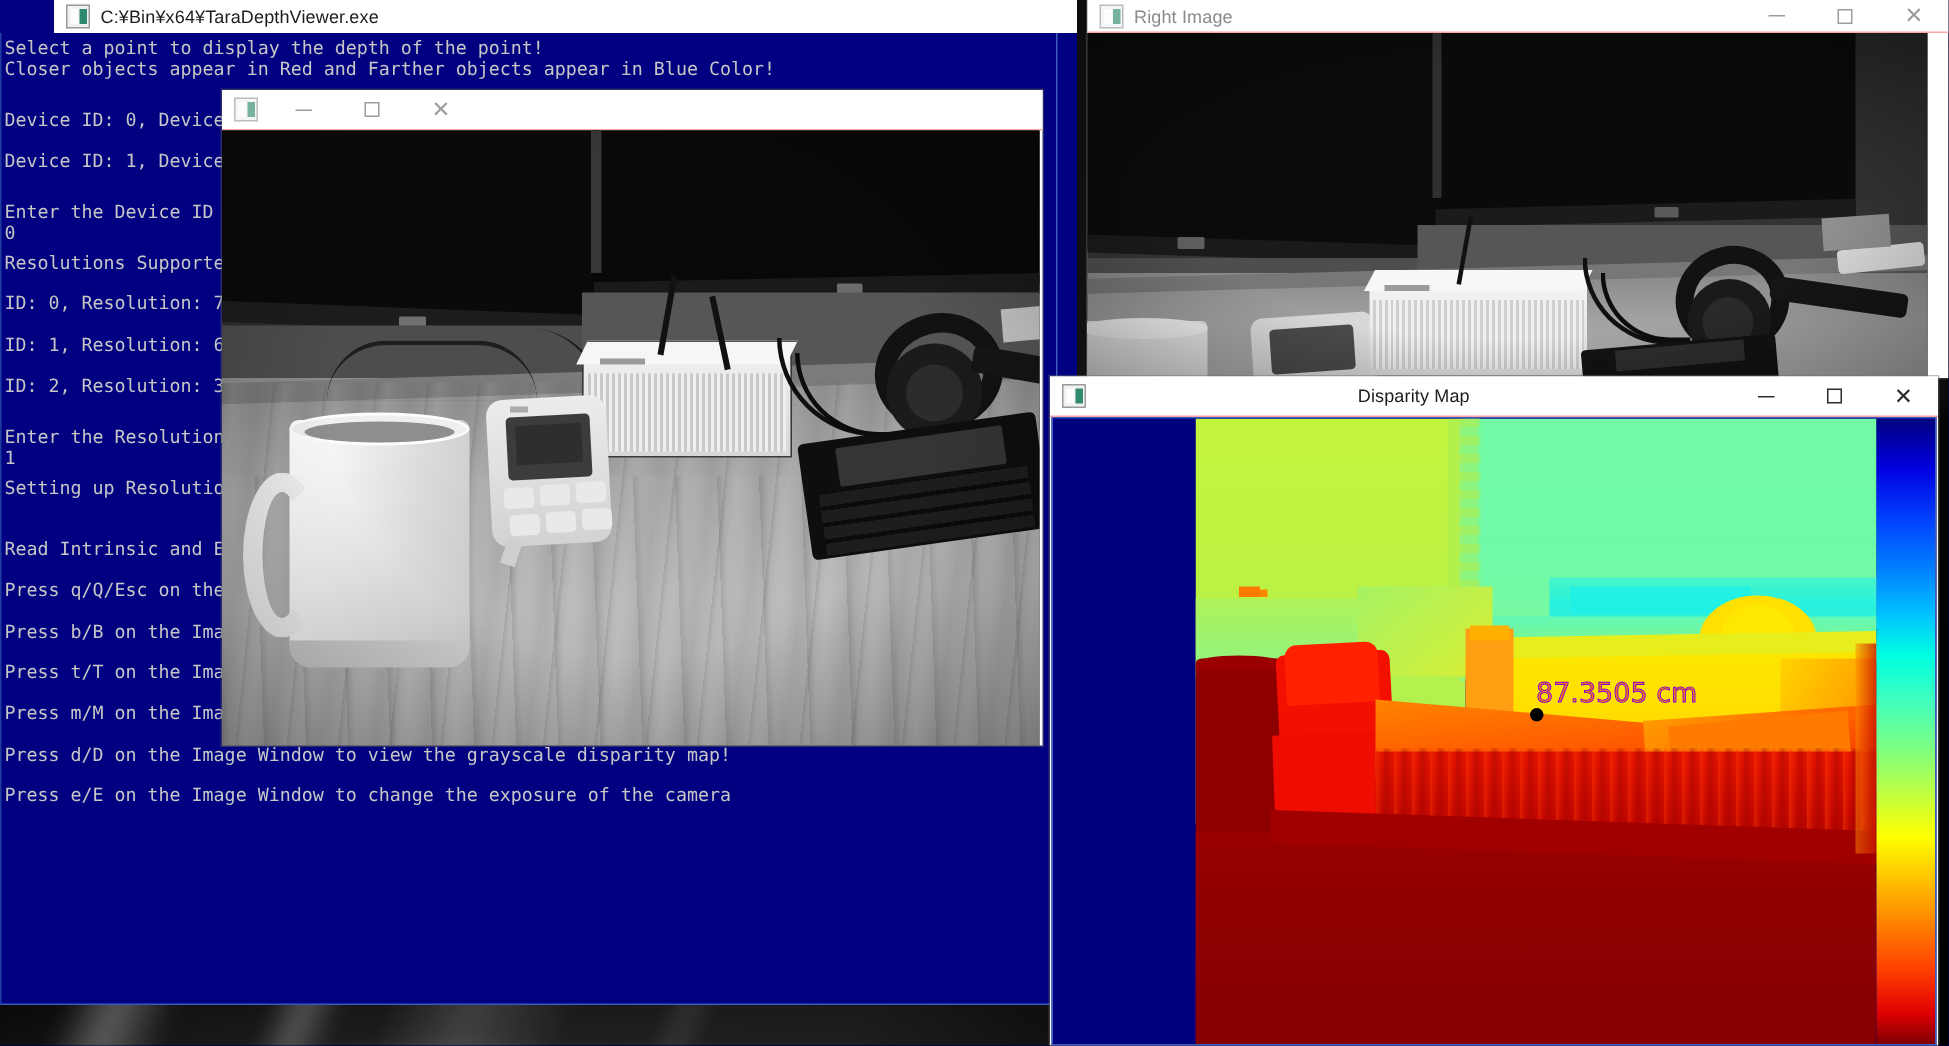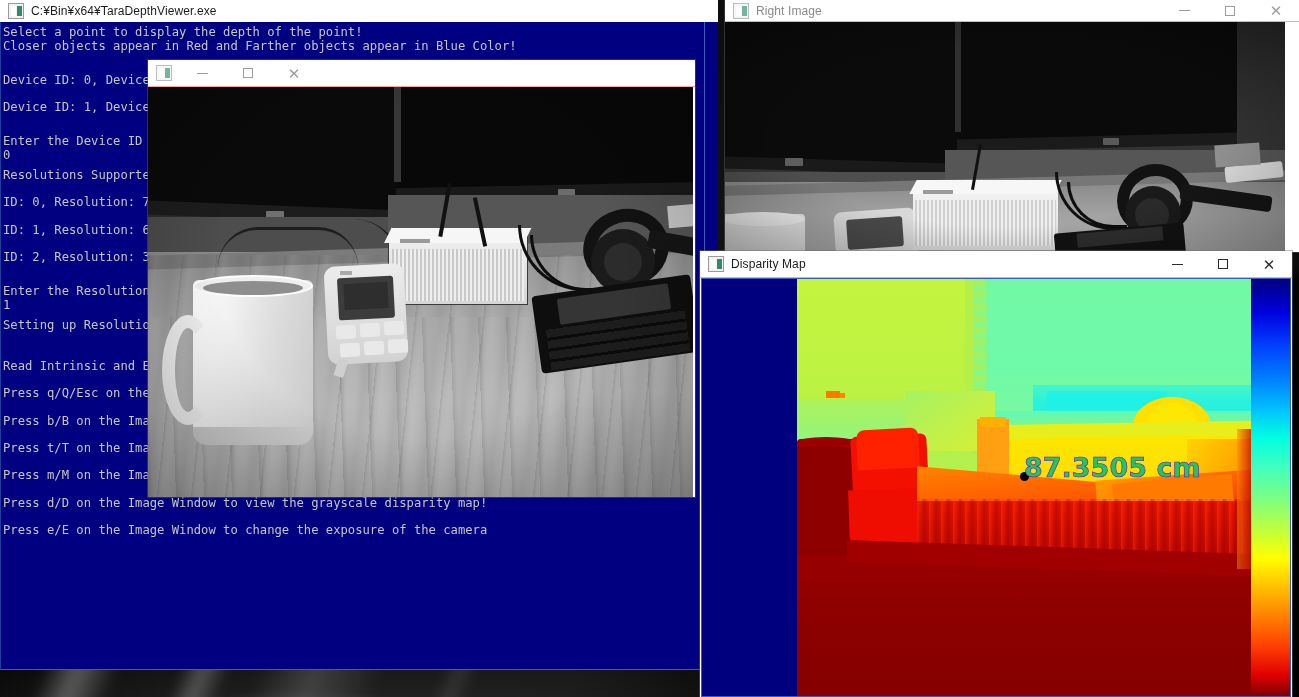--- a/index.html
+++ b/index.html
@@ -59,21 +59,21 @@
   .titlebar.inactive .tb-btn { color: #9d9d9d; }
   .tb-btn.min-btn span { display: block; width: 11px; height: 1px; background: currentColor; }
   .tb-btn.max-btn span { display: block; width: 10px; height: 10px; border: 1px solid currentColor; }
   .tb-btn.close-btn span { font-size: 15px; font-family: "Liberation Sans", sans-serif; }
 
   
   #console-window {
     left: 0px; top: 0px; width: 718px; height: 670px;
     background: #000080;
   }
-  #console-window .titlebar { background: #fff; border-bottom: none; }
+  #console-window .titlebar { background: #fff; border-bottom: none; margin-left: 36px; }
   #console-window .titlebar .tb-title { font-size: 12px; color: #1c1c1c; }
   #console-body {
     position: absolute; left: 0; top: 22px; width: 705px; height: 648px;
     background: #000080;
     border-left: 1px solid #1f3da0;
     border-right: 1px solid #3b5bbd;
     border-bottom: 1px solid #3b5bbd;
     overflow: hidden;
     padding: 4px 0 0 2px;
   }
@@ -106,20 +106,21 @@
   }
   #left-image-canvas {
     position: absolute; left: 0px; top: 27px; width: 545px; height: 410px;
     overflow: hidden; background: #111;
   }
 
   
   #disparity-window {
     left: 700px; top: 251px; width: 592px; height: 446px;
     box-shadow: 0 0 0 1px rgba(110,110,110,0.45);
+    text-align: center;
   }
   #disparity-window .titlebar { height: 27px; }
   #disparity-canvas {
     position: absolute; left: 1px; top: 27px; width: 590px; height: 419px;
     overflow: hidden; background: #00007f;
     border: 1px solid #3b5bbd;
   }
 
   
   .scene { position: absolute; inset: 0; }
@@ -139,23 +140,23 @@
     background: linear-gradient(to bottom,
        #00007f 0%, #0000e0 8%, #0040ff 16%, #0080ff 24%, #00bfff 31%,
        #00ffe0 38%, #3fffbf 45%, #7fff7f 53%, #bfff3f 60%,
        #ffff00 67%, #ffbf00 74%, #ff8000 81%, #ff4000 88%, #e00000 95%, #7f0000 100%);
   }
   .dz { position: absolute; }
 
   #depth-label {
     position: absolute;
     font-family: "DejaVu Sans", sans-serif;
-    font-weight: 700;
-    font-size: 27px;
-    color: #22c55e;
+    font-weight: 400;
+    font-size: 18px;
+    color: #f97316;
     -webkit-text-stroke: 0.6px #7a00e0;
     white-space: nowrap;
     letter-spacing: 0px;
   }
   #depth-marker {
     position: absolute; width: 9px; height: 9px; border-radius: 50%;
     background: #000;
   }
   #disp-artifact {
     position: absolute; width: 14px; height: 7px;

